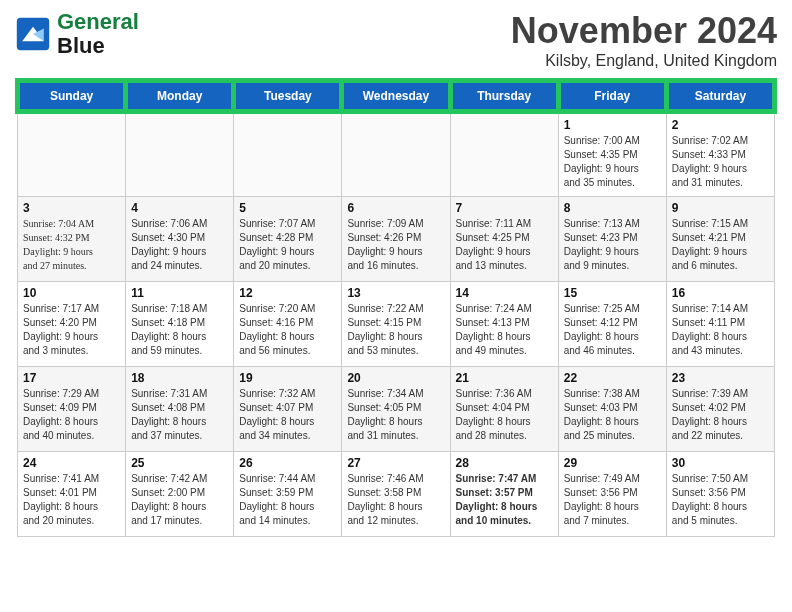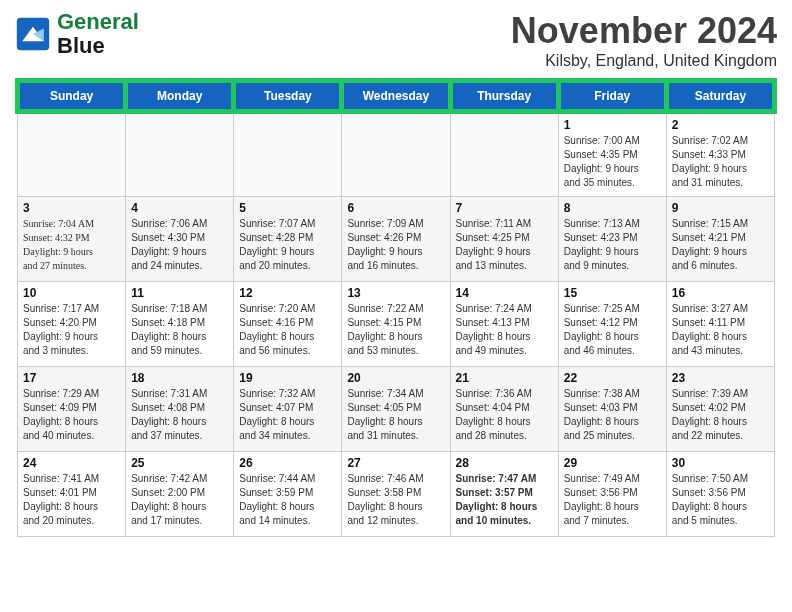--- a/index.html
+++ b/index.html
@@ -229,21 +229,21 @@
         </td>
         <td>
           <span class="day-number">15</span>
           <div class="day-info" style="white-space: pre-line;">Sunrise: 7:25 AM
 Sunset: 4:12 PM
 Daylight: 8 hours
 and 46 minutes.</div>
         </td>
         <td>
           <span class="day-number">16</span>
-          <div class="day-info" style="white-space: pre-line;">Sunrise: 3:27 AM
+          <div class="day-info" style="white-space: pre-line;">Sunrise: 7:14 AM
 Sunset: 4:11 PM
 Daylight: 8 hours
 and 43 minutes.</div>
         </td>
       </tr>
       <tr>
         <td>
           <span class="day-number">17</span>
           <div class="day-info" style="white-space: pre-line;">Sunrise: 7:29 AM
 Sunset: 4:09 PM

